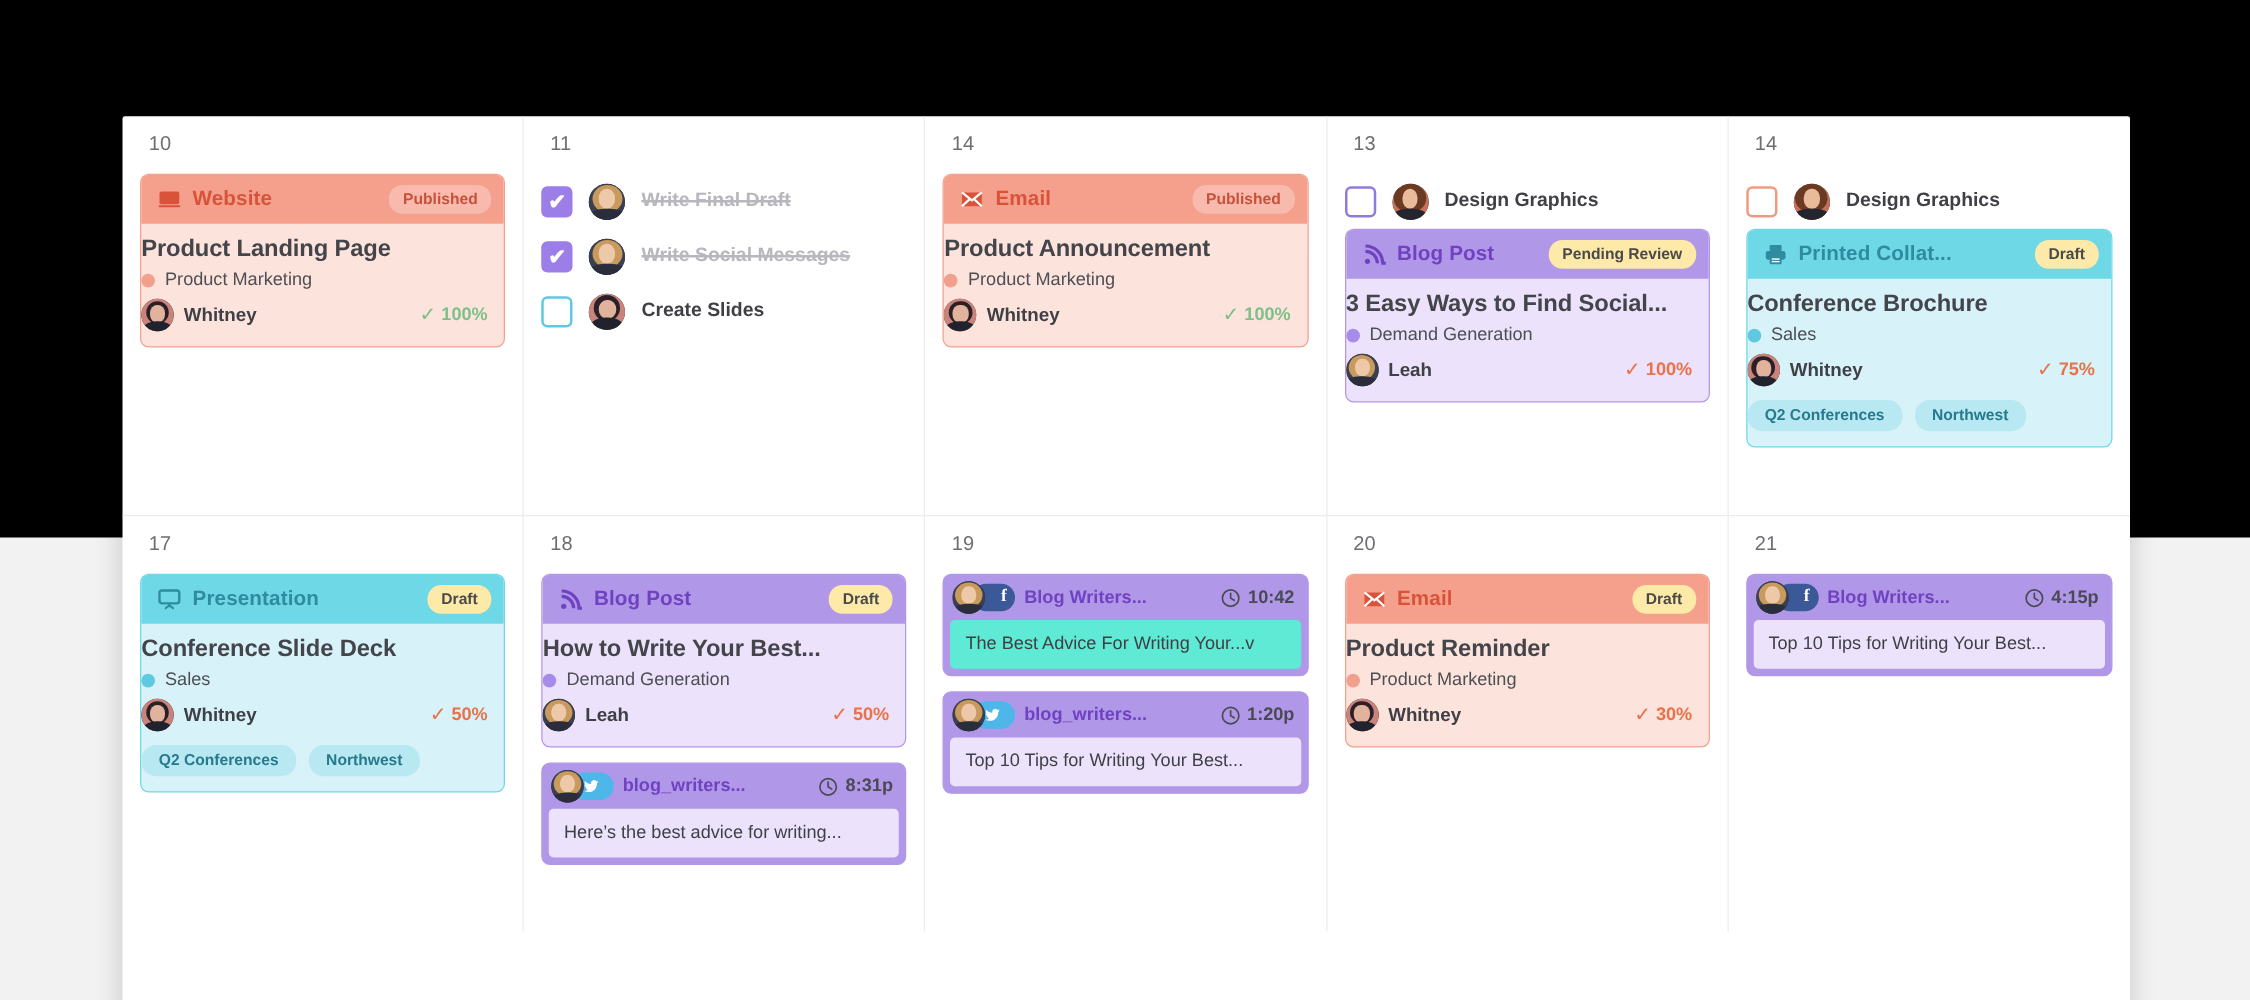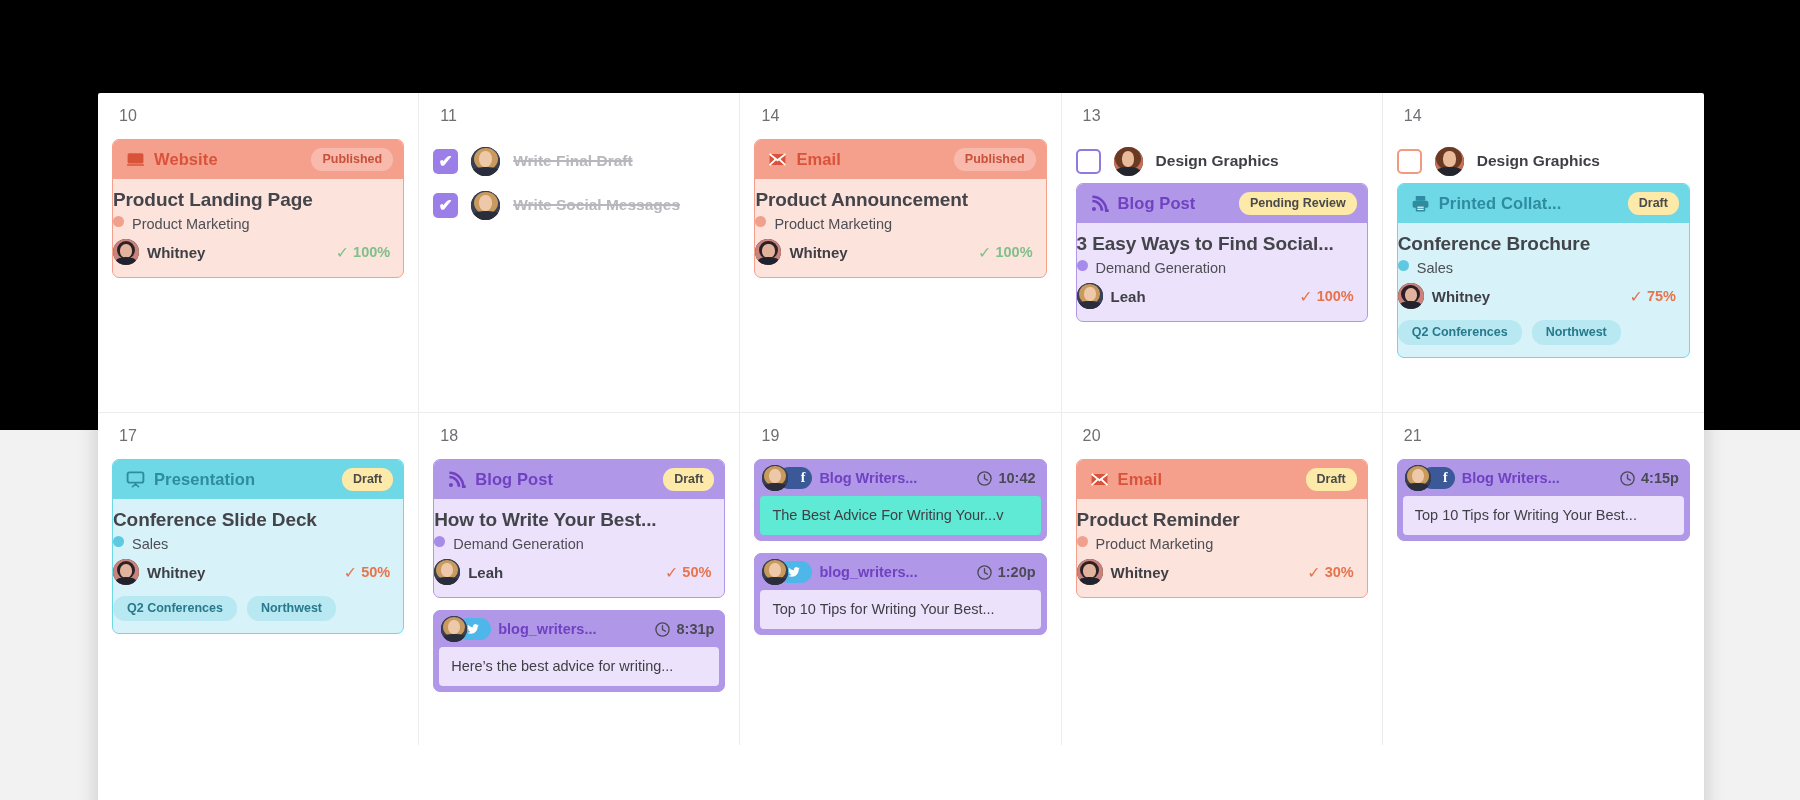--- a/index.html
+++ b/index.html
@@ -78,21 +78,21 @@
   }
   .cbody { padding: 10px 13px 12px 0; }
   .ctitle {
     font-size: 19px;
     font-weight: 700;
     color: #44444b;
     letter-spacing: -.1px;
     white-space: nowrap; overflow: hidden;
     margin-bottom: 5px;
   }
-  .ccampaign { display:flex; align-items:flex-start; gap:8px; margin-bottom: 7px; }
+  .ccampaign { display:flex; align-items:center; gap:8px; margin-bottom: 7px; }
   .dot { width:11px; height:11px; border-radius:50%; flex:0 0 auto; }
   .ccampaign .lbl { font-size: 14.5px; color:#4e4e55; font-weight:500; }
 
   .cowner { display:flex; align-items:center; gap:8px; }
   .cowner .nm { font-size:15px; color:#3f3f46; font-weight:600; }
   .cowner .sp { flex:1 1 auto; }
   .cpct { font-size:14.5px; font-weight:700; display:flex; align-items:center; gap:4px;}
   .cpct .tick { font-size:16px; font-weight:400; }
 
   .ctags { display:flex; gap:10px; margin-top: 11px; }
@@ -218,20 +218,32 @@
               <div class="av" style="width: 29px; height: 29px;">
                 <div class="face">
                   <div style="position:absolute;inset:0;background:#3a3f52"></div>
                   <div style="position:absolute;left:8%;top:4%;width:84%;height:78%;border-radius:50%;background:#c89a5e"></div>
                   <div style="position:absolute;left:27%;top:14%;width:46%;height:56%;border-radius:46%;background:#eec9a9"></div>
                   <div style="position:absolute;left:2%;top:70%;width:96%;height:42%;border-radius:44% 44% 0 0;background:#2a2e3c"></div>
                 </div>
               </div>
               <span class="tl">Write Social Messages</span>
             </div>
+            <div class="task todo">
+              <div class="cbx" style="background: rgb(255, 255, 255); border: 2px solid rgb(94, 201, 224);"></div>
+              <div class="av" style="width: 29px; height: 29px;">
+                <div class="face">
+                  <div style="position:absolute;inset:0;background:#c9837a"></div>
+                  <div style="position:absolute;left:14%;top:6%;width:72%;height:72%;border-radius:50%;background:#2c2028"></div>
+                  <div style="position:absolute;left:26%;top:18%;width:48%;height:54%;border-radius:46%;background:#e2b39c"></div>
+                  <div style="position:absolute;left:6%;top:68%;width:88%;height:44%;border-radius:46% 46% 0 0;background:#20232e"></div>
+                </div>
+              </div>
+              <span class="tl">Create Slides</span>
+            </div>
           </div>
         </div>
         <div class="daycell">
           <div class="daynum">14</div>
           <div>
             <div class="card" style="background: rgb(252, 227, 220); border: 1.5px solid rgb(244, 160, 140);">
               <div class="chead" style="background: rgb(244, 160, 140);">
                 <span>
                   <svg width="19" height="19" viewBox="0 0 24 24" fill="#d9533a">
                     <path d="M2 5h20v14H2z"></path>

